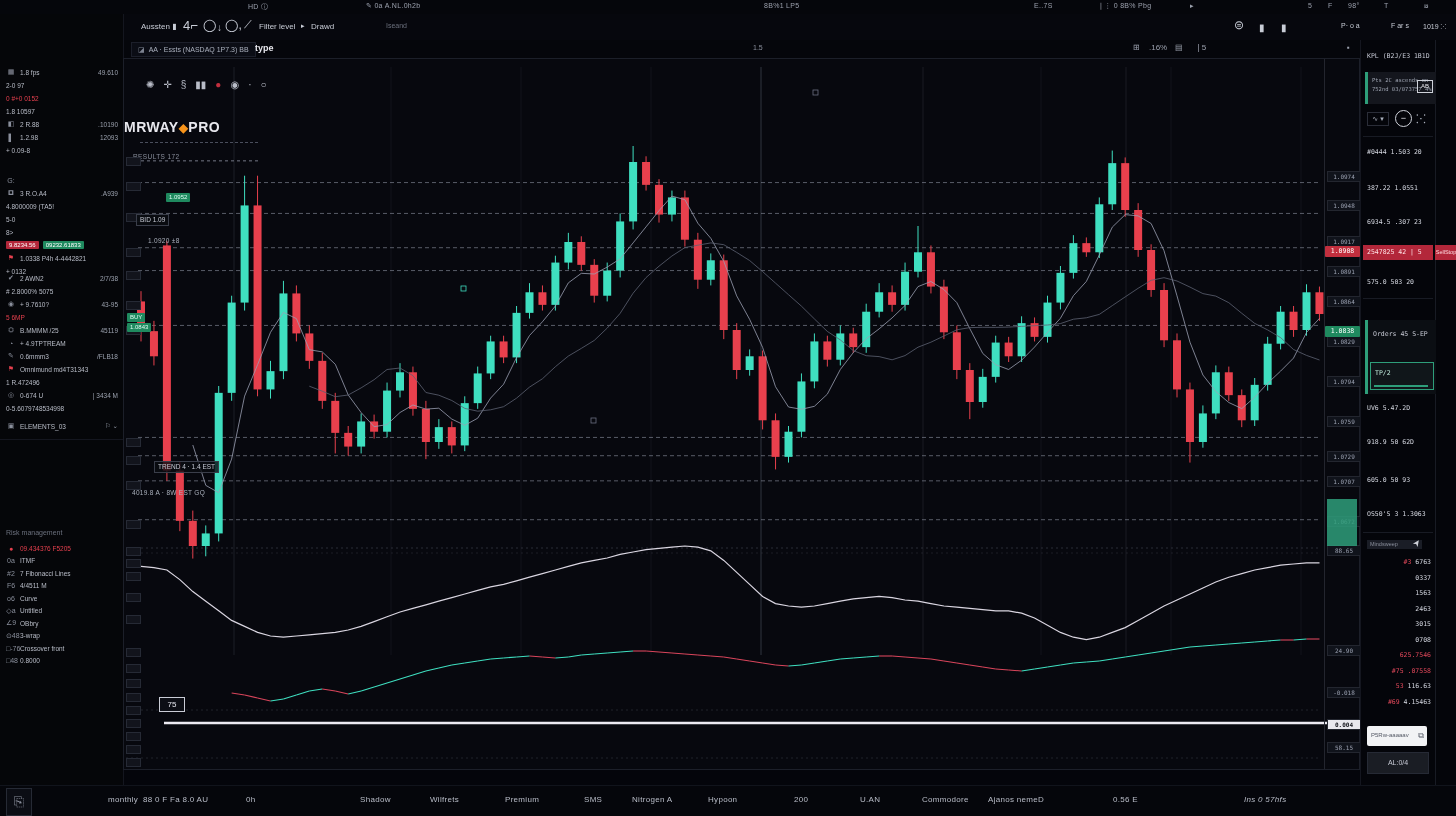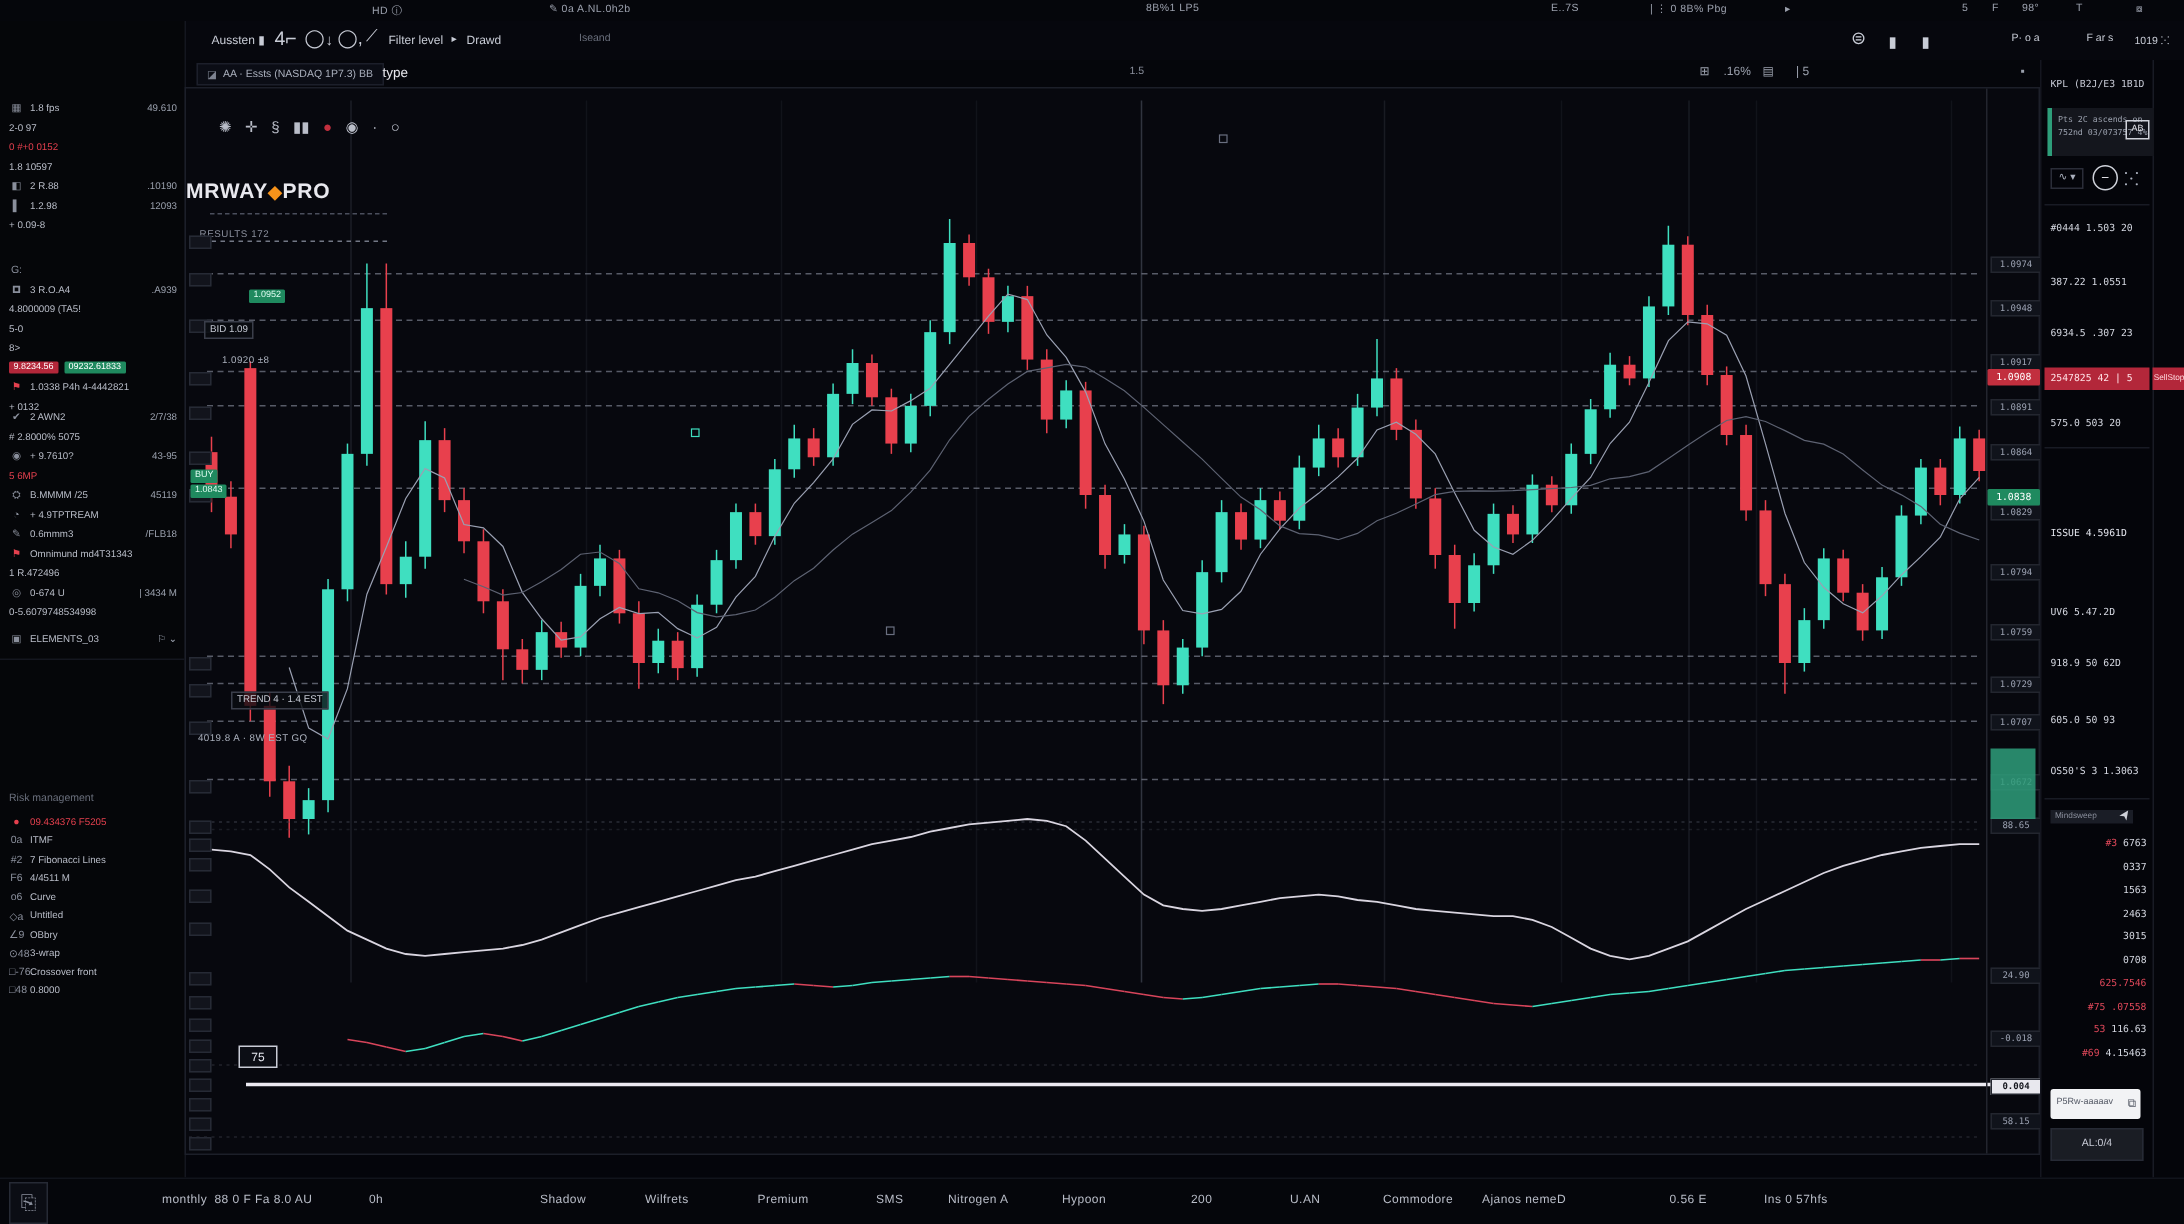--- a/index.html
+++ b/index.html
@@ -103,21 +103,21 @@
     <span>▾</span>
   </div>
   <div class="abs" style="left:78px;top:15px;width:7px;height:22px;background:#c22f3e;box-shadow:0 -4px 0 -3px #c22f3e,0 8px 0 -3px #c22f3e;"></div>
   <div class="abs" style="left:92px;top:21px;font-size:7px;color:#9ba0ad;">◢ 1b·</div>
 
   <div id="tabbar" class="abs">
     <div class="tab">
       <span style="color:#7d8391;">◪</span>
       <span>AA · Essts (NASDAQ 1P7.3) BB</span>
     </div>
-    <span class="abs" style="left:132px;top:3px;font-size:9px;font-weight:normal;color:#e8e8ee;">type</span>
+    <span class="abs" style="left:132px;top:3px;font-size:9px;font-weight:bold;color:#e8e8ee;">type</span>
     <span class="abs" style="left:630px;top:4px;font-size:7px;color:#8a8f9c;">1.5</span>
     <span id="tab-right"><div style="position: absolute; top: 3px; font-size: 8px; color: rgb(155, 160, 173); left: 1010px;">⊞</div><div style="position: absolute; top: 3px; font-size: 8px; color: rgb(155, 160, 173); left: 1026px;">.16%</div><div style="position: absolute; top: 3px; font-size: 8px; color: rgb(155, 160, 173); left: 1052px;">▤</div><div style="position: absolute; top: 3px; font-size: 8px; color: rgb(155, 160, 173); left: 1072px;">❘5</div><div style="position: absolute; top: 3px; font-size: 8px; color: rgb(155, 160, 173); left: 1224px;">▪</div></span>
   </div>
 
   <div id="sidebar" class="abs">
     <div id="sb-rows">
         <div class="sb-row" style="top: 52px;">
           <span class="sb-ic">▦</span>
           <span>1.8 fps</span>
           <span class="sb-val">49.610</span>
@@ -663,20 +663,27 @@
     <div id="rp-quotes">
         <div class="rp-row" style="top: 108px;">#0444 1.503 20</div>
         <div class="rp-row" style="top: 144px;">387.22 1.0551</div>
         <div class="rp-row" style="top: 178px;">6934.5 .307 23</div>
         <div class="rp-red-row" style="top: 205px;">2547825 42 | 5</div>
         <div class="edge-tag" style="top: 205px;">SellStop</div>
         <div class="rp-row" style="top: 238px;">575.0 503 20</div>
       </div>
     <div class="abs" style="left:2px;top:258px;width:70px;border-top:1px solid #181b24;"></div>
     <div class="rp-text" style="left:6px;top:266px;color:#e4e6ee;margin-top:45px;">ISSUE 4.5961D</div>
+    <div class="abs" style="left:4px;top:280px;width:68px;height:74px;border-left:3px solid #2e9e7a;background:#0b0e13;">
+      <div class="rp-text" style="left:5px;top:10px;color:#c6c9d4;">Orders 45 S-EP</div>
+      <div class="abs" style="left:2px;top:42px;width:62px;height:26px;border:1px solid #2e9e7a;background:#10161a;">
+        <span class="rp-text" style="left:4px;top:6px;color:#bfe9da;">TP/2</span>
+        <span class="abs" style="left:3px;bottom:2px;width:54px;height:2px;background:#2e9e7a;"></span>
+      </div>
+    </div>
     <div id="rp-quotes2">
         <div class="rp-row" style="top: 364px;">UV6 5.47.2D</div>
         <div class="rp-row" style="top: 398px;">918.9 50 62D</div>
         <div class="rp-row" style="top: 436px;">605.0 50 93</div>
         <div class="rp-row" style="top: 470px;">OS50'S 3 1.3063</div>
       </div>
     <div class="abs" style="left:2px;top:492px;width:70px;border-top:1px solid #181b24;"></div>
     <div class="abs" style="left:6px;top:500px;width:52px;height:9px;background:#1a1d26;color:#8a8f9c;font-size:5.5px;line-height:9px;padding-left:3px;">
       <span>Mindsweep</span></div>
     <div class="abs" style="left:52px;top:498px;font-size:9px;color:#cfd2da;transform:rotate(-55deg);">➤</div>
@@ -712,16 +719,16 @@
       <div class="st-item" style="left: 430px;">Wilfrets</div>
       <div class="st-item" style="left: 505px;">Premium</div>
       <div class="st-item" style="left: 584px;">SMS</div>
       <div class="st-item" style="left: 632px;">Nitrogen A</div>
       <div class="st-item" style="left: 708px;">Hypoon</div>
       <div class="st-item" style="left: 794px;">200</div>
       <div class="st-item" style="left: 860px;">U.AN</div>
       <div class="st-item" style="left: 922px;">Commodore</div>
       <div class="st-item" style="left: 988px; text-align: center;">Ajanos nemeD</div>
       <div class="st-item" style="left: 1113px;">0.56 E</div>
-      <div class="st-item" style="left: 1176px;">Ins 0 57hfs</div>
+      <div class="st-item" style="left: 1244px; font-style: italic;">Ins 0 57hfs</div>
     </div>
 
 </div>
 
 </body></html>

